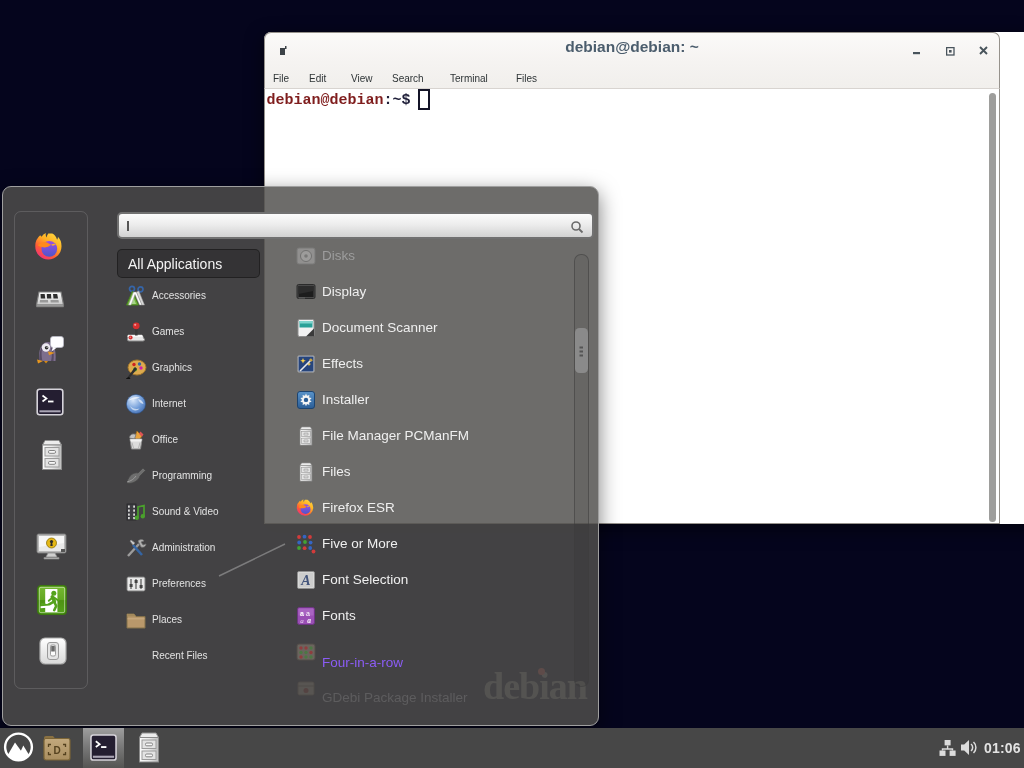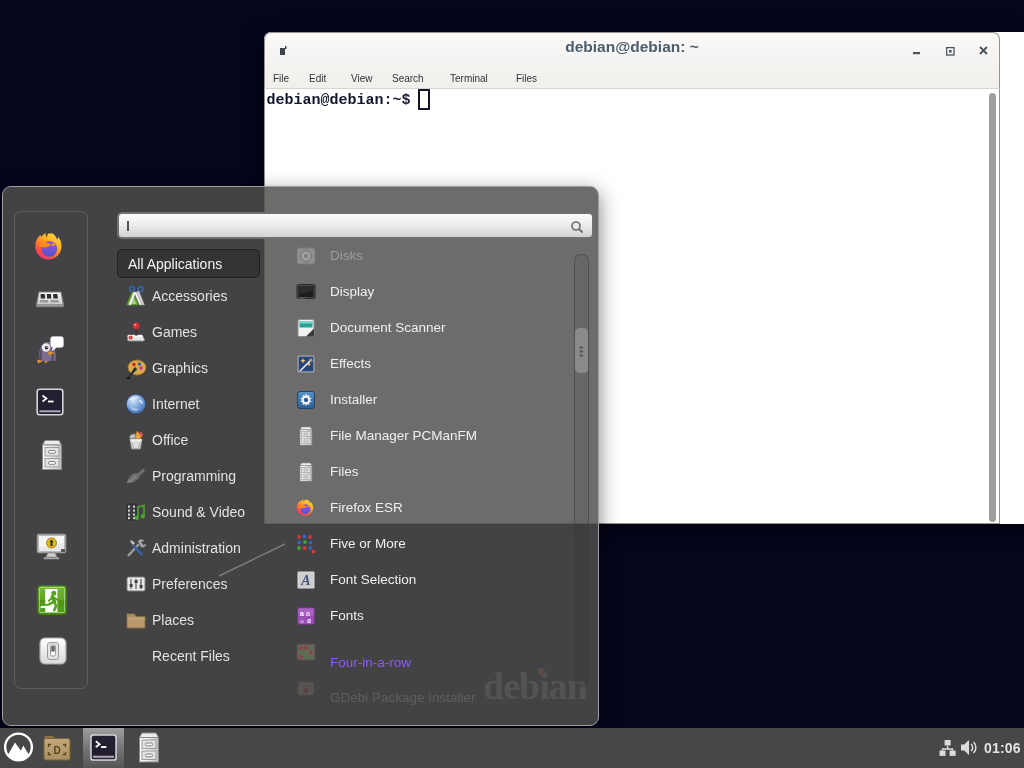--- a/index.html
+++ b/index.html
@@ -15,39 +15,39 @@
   #title{position:absolute;left:0;top:0;width:100%;text-align:center;
     font-size:15.5px;font-weight:bold;color:#4b5d6d;line-height:27px;}
   #menubar{position:absolute;left:0;top:30px;width:736px;height:27px;
     background:linear-gradient(180deg,#f5f3f1,#f1efec);border-left:1px solid #96928c;border-right:1px solid #96928c;
     border-bottom:1px solid #d8d4d0;box-sizing:border-box;}
   .mitem{position:absolute;top:0;font-size:10px;color:#2e3436;line-height:33px;}
   #tcontent{position:absolute;left:0;top:57px;width:736px;height:435px;
     background:#ffffff;border-left:1px solid #96928c;border-right:1px solid #96928c;border-bottom:1px solid #96928c;box-sizing:border-box;
     font-family:"Liberation Mono",monospace;font-size:15px;font-weight:bold;}
   #prompt{position:absolute;left:1.5px;top:3px;white-space:pre;}
-  #prompt .g{color:#0f172a;}
+  #prompt .g{color:#7f1d1d;}
   #prompt .k{color:#20203a;}
   #cursor{position:absolute;left:153px;top:0px;width:8px;height:17px;border:2px solid #141428;}
   #tscroll{position:absolute;right:3px;top:4px;width:7px;height:429px;background:#9e9e9c;border-radius:4px;}
   
   #menu{position:absolute;left:2px;top:186px;width:597px;height:540px;
     background:rgba(80,79,77,0.835);border:1.5px solid #9f9f9f;
     border-radius:9px;box-sizing:border-box;box-shadow:0 6px 20px rgba(0,0,0,0.5);z-index:3;}
   #sidebar{position:absolute;left:11px;top:24px;width:72px;height:476px;
     border:1px solid rgba(255,255,255,0.14);border-radius:7px;}
   #searchbox{position:absolute;left:114px;top:24.5px;width:477px;height:27px;
     background:linear-gradient(180deg,#fbfbfb 0%,#ededed 45%,#d2d2d2 100%);
     border:2px solid #717171;border-radius:5px;box-sizing:border-box;}
   #searchbox .caret{position:absolute;left:8px;top:7px;width:1.5px;height:10px;background:#555;}
   #allapps{position:absolute;left:114px;top:62px;width:143px;height:29px;
     background:rgba(28,28,28,0.38);border:1px solid rgba(10,10,10,0.45);border-radius:5px;box-sizing:border-box;
     color:#f4f4f4;font-size:14px;line-height:28px;padding-left:10px;}
-  .cat{position:absolute;left:149px;font-size:14px;color:#e2e2e2;line-height:22px;}
-  .app{position:absolute;left:319px;font-size:13.5px;color:#efefef;line-height:22px;margin-left:8px;}
+  .cat{position:absolute;left:149px;font-size:10px;color:#e2e2e2;line-height:22px;}
+  .app{position:absolute;left:319px;font-size:13.5px;color:#efefef;line-height:22px;}
   .cicon{position:absolute;left:122px;width:22px;height:22px;}
   .aicon{position:absolute;left:293px;width:20px;height:20px;}
   #mscrolltrack{position:absolute;left:571px;top:67px;width:15px;height:433px;
     border:1px solid rgba(60,60,60,0.55);border-radius:7px;box-sizing:border-box;background:rgba(0,0,0,0.05);}
   #mscrollthumb{position:absolute;left:572px;top:140.5px;width:12.5px;height:45.5px;background:#8a8a8a;border-radius:4.5px;}
   
   #panel{position:absolute;left:0;top:728px;width:1024px;height:40px;background:#474747;z-index:4;}
   #clock{position:absolute;left:984px;top:0;width:41px;font-size:14px;font-weight:bold;color:#e2e2e2;line-height:40px;letter-spacing:0.2px;}
   #wm{position:absolute;left:459px;top:667px;width:200px;color:#6b6b6b;
      font-family:"Liberation Serif",serif;font-size:38px;font-weight:bold;letter-spacing:-1px;z-index:0;line-height:38px;filter:blur(0.4px);margin-left:24px;}

